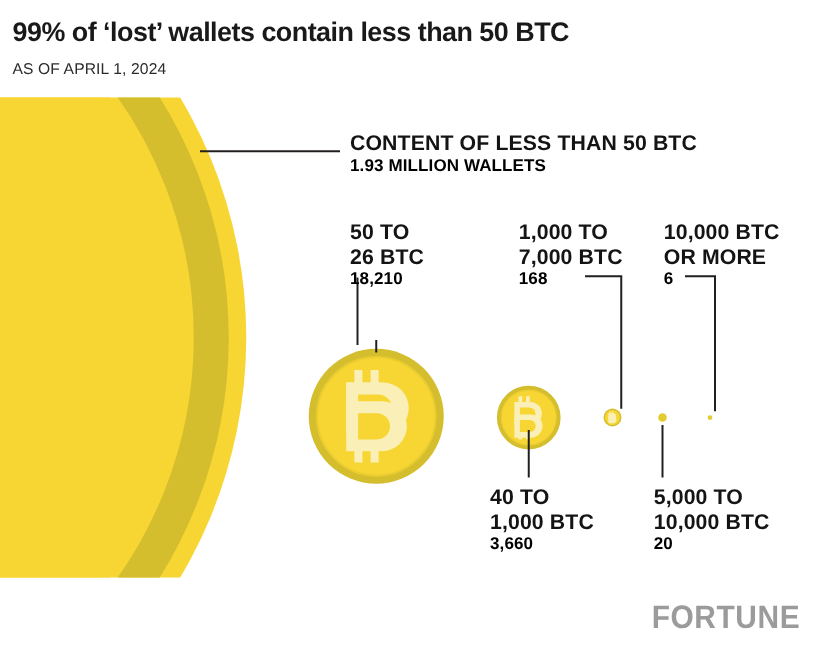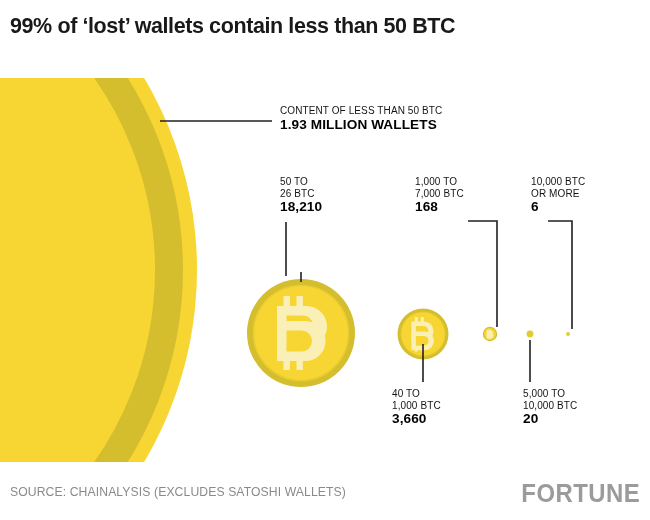--- a/index.html
+++ b/index.html
@@ -23,21 +23,21 @@
     position:absolute;left:10px;top:48px;
     font-size:12.5px;font-weight:normal;letter-spacing:0.1px;
     color:#2b2b2b;white-space:nowrap;
   }
 
   
   #art{position:absolute;left:0;top:0;width:650px;height:520px;}
 
   
   .label{position:absolute;line-height:1.16;white-space:nowrap;}
-  .label .cat{font-size:10px;font-weight:normal;color:#141414;letter-spacing:0.1px;}
+  .label .cat{font-size:17px;font-weight:bold;color:#141414;letter-spacing:0.1px;}
   .label .val{font-size:13.6px;font-weight:bold;color:#000000;letter-spacing:0.1px;}
 
   #lbl-main{left:280px;top:105px;}
   #lbl-50{left:280px;top:176px;}
   #lbl-1000{left:415px;top:176px;}
   #lbl-10000{left:531px;top:176px;}
   #lbl-51{left:392px;top:388px;}
   #lbl-5000{left:523px;top:388px;}
 
   
@@ -51,20 +51,21 @@
     letter-spacing:0.5px;font-family:"Liberation Sans", sans-serif;
     transform:scaleX(0.92);transform-origin:right center;
   }
 </style>
 </head>
 <body>
 
 <div id="stage">
 
   <div id="title">99% of ‘lost’ wallets contain less than 50 BTC</div>
+  <div id="subtitle">AS OF APRIL 1, 2024</div>
 
   <svg id="art" viewBox="0 0 650 520">
     <defs>
       <clipPath id="plotClip">
         <rect x="0" y="78" width="650" height="384"></rect>
       </clipPath>
       <clipPath id="giantClip">
         <rect x="0" y="78" width="650" height="384"></rect>
       </clipPath>
     </defs>
@@ -160,16 +161,15 @@
     <div class="cat">1,000 BTC</div>
     <div class="val">3,660</div>
   </div>
 
   <div class="label" id="lbl-5000">
     <div class="cat">5,000 TO</div>
     <div class="cat">10,000 BTC</div>
     <div class="val">20</div>
   </div>
 
-  <div id="source">SOURCE: CHAINALYSIS (EXCLUDES SATOSHI WALLETS)</div>
   <div id="fortune">FORTUNE</div>
 
 </div>
 
 </body></html>

